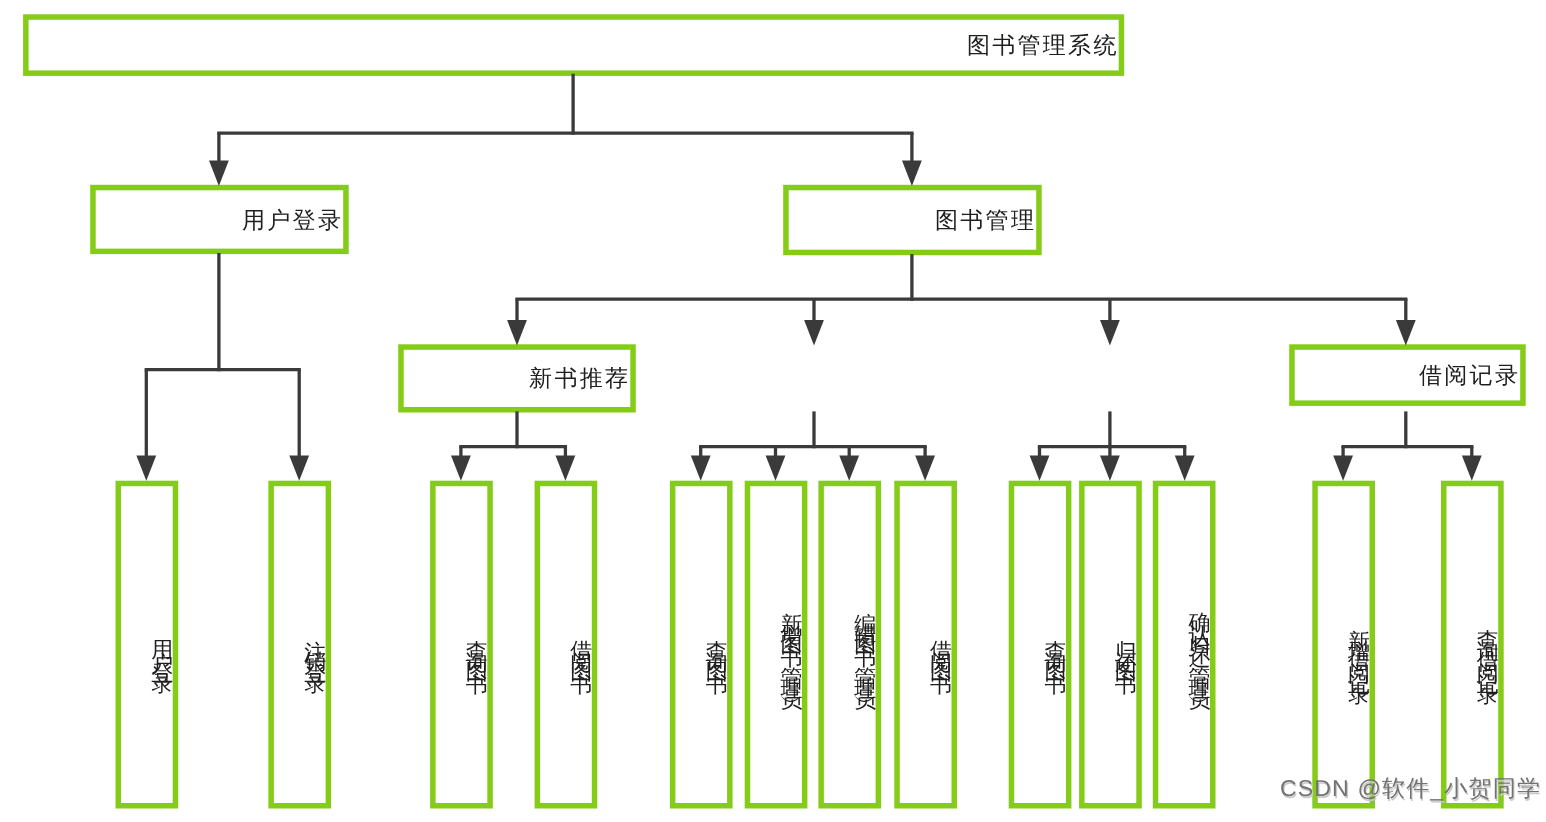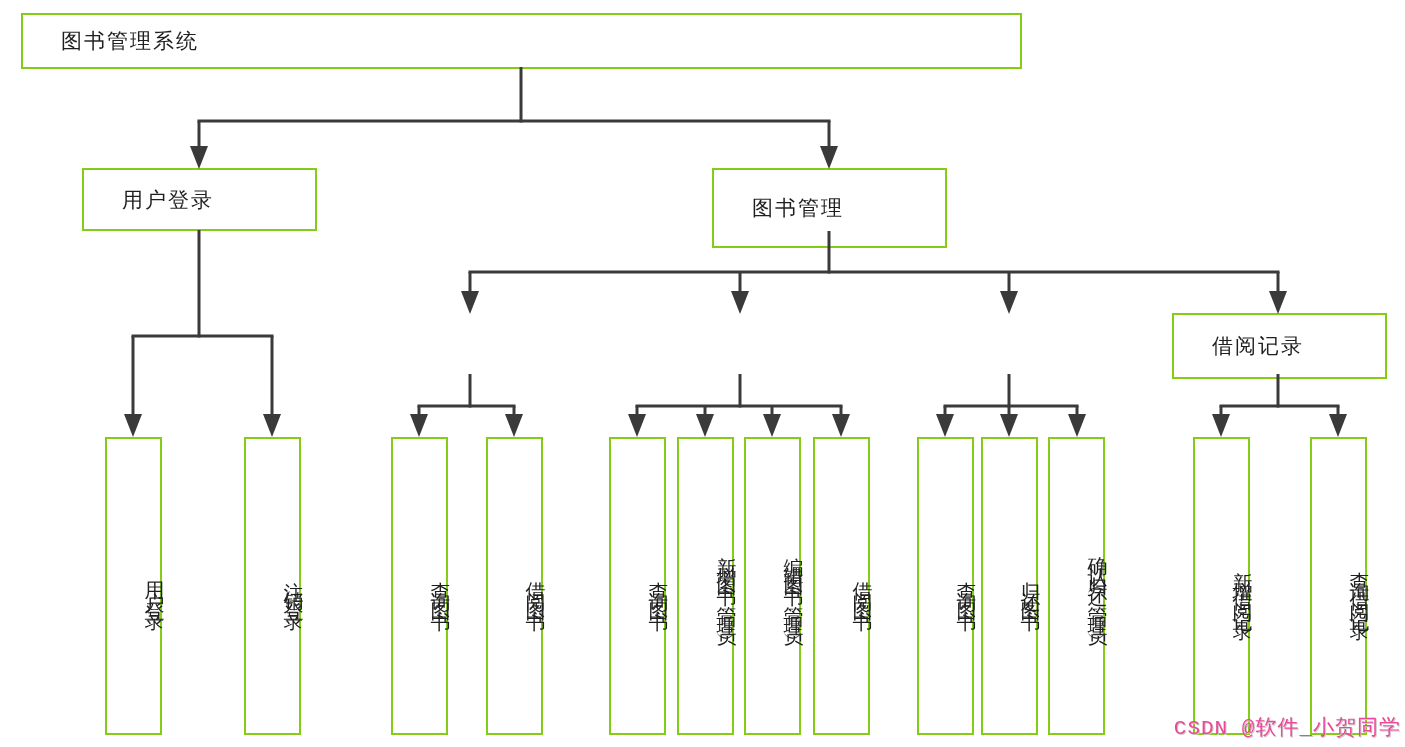--- a/index.html
+++ b/index.html
@@ -9,48 +9,47 @@
     background:#ffffff;
     font-family:"Liberation Sans","DejaVu Sans",sans-serif;
     overflow:hidden;
   }
   .wires{position:absolute;left:0;top:0;z-index:2;pointer-events:none;}
   .node{
     position:absolute;
     z-index:1;
     box-sizing:border-box;
     background:#ffffff;
-    border:2px solid #84cc16;
-    display:flex;align-items:center;justify-content:flex-start;
+    border:5px solid #84cc16;
+    display:flex;align-items:center;justify-content:flex-end;
     color:#1f1f1f;
     padding-left:38px;
   }
   .node .lbl{
     font-size:21px;
     letter-spacing:2px;
     white-space:nowrap;
     color:#1f1f1f;
   }
   .node.v .lbl{
     writing-mode:vertical-rl;
     text-orientation:mixed;
     font-size:20px;
     letter-spacing:10px;
     line-height:1;
     white-space:normal;
   }
   .watermark{
     position:absolute;
-    right:4px;bottom:6px;
+    right:4px;bottom:16px;
     z-index:3;
     font-size:21px;
-    color:#ec4899;
+    color:#737373;
     text-shadow:1px 1px 0 #c9c9c9;
     letter-spacing:1px;
-    font-family:Liberation Mono, monospace;
   }
 </style>
 </head>
 <body>
 
 <div id="stage">
 
   <svg class="wires" width="1405" height="747" viewBox="0 0 1405 747">
     <g stroke="#3a3a3a" stroke-width="3" fill="none">
 
@@ -120,25 +119,28 @@
     </g>
   </svg>
 
   <div class="node" style="left:21px;top:13px;width:1001px;height:56px">
     <span class="lbl">图书管理系统</span>
   </div>
 
   <div class="node" style="left:82px;top:168px;width:235px;height:63px">
     <span class="lbl">用户登录</span>
   </div>
-  <div class="node" style="left:712px;top:168px;width:235px;height:80px">
+  <div class="node" style="left:712px;top:168px;width:235px;height:64px">
     <span class="lbl">图书管理</span>
   </div>
 
-  <div class="node" style="left:1172px;top:313px;width:215px;height:66px">
+  <div class="node" style="left:362px;top:313px;width:216px;height:62px">
+    <span class="lbl">新书推荐</span>
+  </div>
+  <div class="node" style="left:1172px;top:313px;width:215px;height:56px">
     <span class="lbl">借阅记录</span>
   </div>
 
   <div class="node v" style="left:105px;top:437px;width:57px;height:298px">
     <span class="lbl">用户登录</span>
   </div>
   <div class="node v" style="left:244px;top:437px;width:57px;height:298px">
     <span class="lbl">注销登录</span>
   </div>
 

